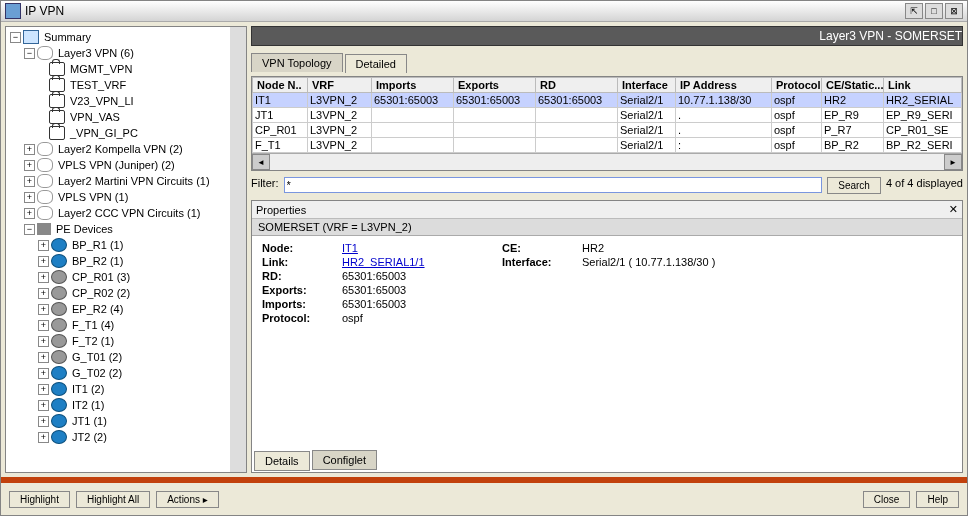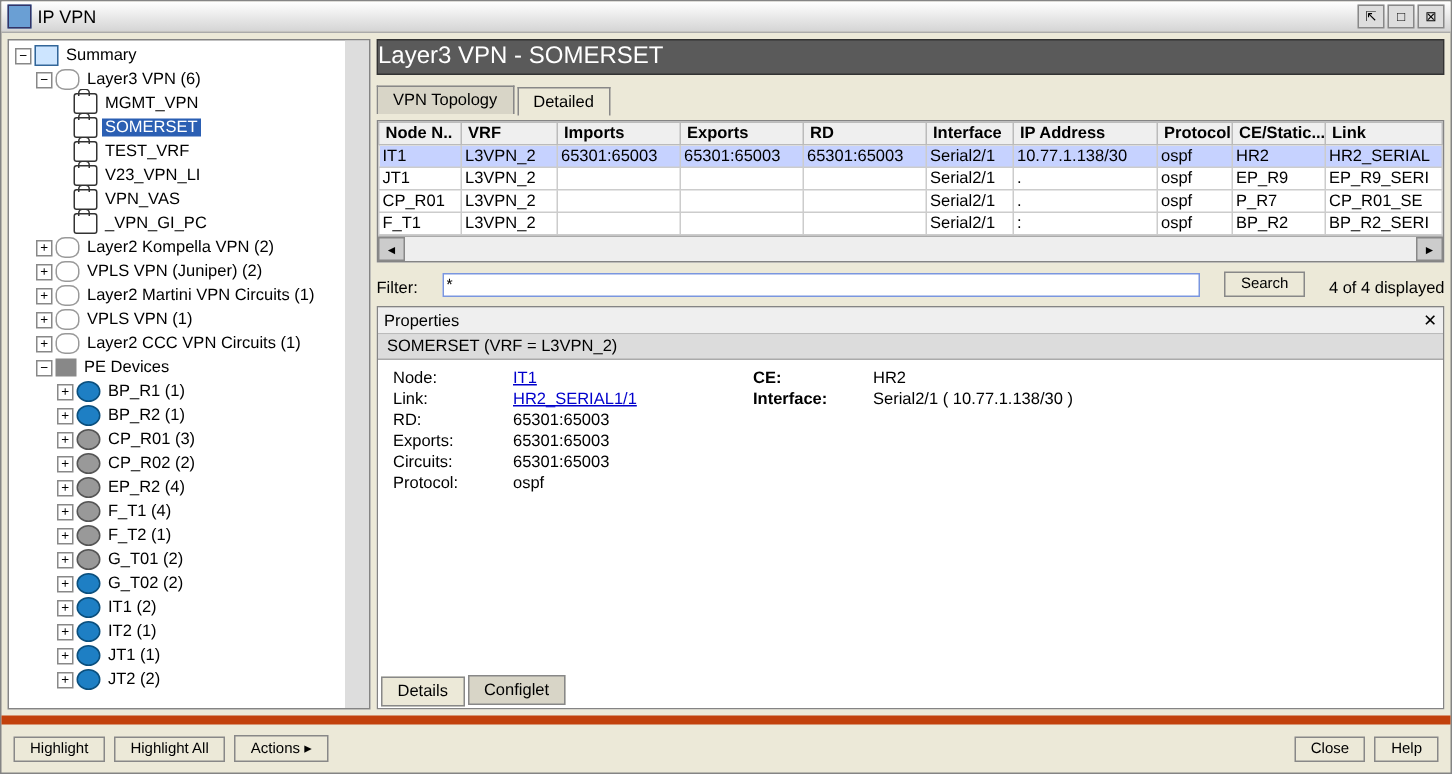--- a/index.html
+++ b/index.html
@@ -18,42 +18,42 @@
 .ti-sum{background:#cde5ff;border:1px solid #369}
 .ti-cloud{background:#fff;border:1px solid #999;border-radius:40%}
 .ti-lock{background:#fff;border:1px solid #333;border-radius:2px;position:relative}
 .ti-lock::before{content:'';position:absolute;left:2px;top:-4px;width:6px;height:4px;border:1px solid #333;border-bottom:none;border-radius:3px 3px 0 0}
 .ti-grey{background:#888}
 .ti-router{background:#1e7fc4;border-radius:50%;border:1px solid #0b4f7d}
 .ti-router-g{background:#999;border-radius:50%;border:1px solid #555}
 .tree-label{padding:0 2px}
 .tree-row.sel .tree-label{background:#2b5fb3;color:#fff}
 .right-pane{flex:1;display:flex;flex-direction:column;gap:4px;overflow:hidden}
-.panel-title{background:#5a5a5a;color:#fff;font-size:16px;text-align:left;padding:2px 0;border:1px solid #333}
+.panel-title{background:#5a5a5a;color:#fff;font-size:12px;text-align:right;padding:2px 0;border:1px solid #333}
 .tabbar{display:flex;align-items:flex-end;height:22px;background:#ece9d8}
 .tab{border:1px solid #888;border-bottom:none;padding:3px 10px;background:#d8d5c7;margin-right:2px;cursor:pointer;font-size:11px}
 .tab.active{background:#ece9d8;position:relative;top:1px}
 .table-wrap{border:1px solid #848484;background:#fff;overflow:hidden}
 table{border-collapse:collapse;width:100%;table-layout:fixed;font-size:11px}
 th{background:#efefef;border:1px solid #bbb;padding:1px 4px;font-weight:bold;text-align:left;overflow:hidden;white-space:nowrap;text-overflow:clip}
 td{border:1px solid #ccc;padding:1px 2px;overflow:hidden;white-space:nowrap}
 tr.selrow td{background:#c6d2ff}
 .hscroll{height:16px;background:#ddd;border-top:1px solid #aaa;display:flex}
 .hscroll .arrow{width:16px;height:14px;background:#ccc;border:1px solid #888;display:flex;align-items:center;justify-content:center;font-size:8px;cursor:pointer}
 .hscroll .track{flex:1;background:#eee}
-.filter-row{display:flex;align-items:flex-end;gap:16px;padding:2px 0}
+.filter-row{display:flex;align-items:flex-start;gap:5px;padding:2px 0}
 .filter-row input{flex:1;border:1px solid #7a96df;padding:1px 2px;font-size:11px}
 .btn{background:#ece9d8;border:1px solid #888;padding:2px 10px;font-size:10px;cursor:pointer}
 .props{border:1px solid #848484;background:#fff;flex:1;display:flex;flex-direction:column;overflow:hidden}
 .props-head{background:#efefef;border-bottom:1px solid #bbb;padding:2px 4px;display:flex;align-items:center}
 .props-head .x{margin-left:auto;cursor:pointer}
 .props-sub{background:#dcdcdc;padding:2px 6px;border-bottom:1px solid #aaa}
 .props-body{flex:1;padding:6px 10px;overflow:auto}
 .prow{display:flex;margin-bottom:2px}
-.pk{width:80px;font-weight:normal}
+.pk{width:80px;font-weight:bold}
 .pv{width:160px}
 .pk2{width:80px;font-weight:bold}
 a{color:#0000cc;text-decoration:underline}
 .bottom-tabs{display:flex;padding:2px}
 .bottom-tabs .tab{border:1px solid #888;border-top:1px solid #888}
 .footer{height:32px;display:flex;align-items:center;padding:0 8px;border-top:6px solid #c2410c;gap:6px}
 .footer .spacer{flex:1}
 .vscroll{position:absolute;right:0;top:0;bottom:0;width:16px;background:#ddd}
 </style>
 </head>
@@ -81,25 +81,20 @@
           <div class="tree-row">
             <div class="toggle">−</div>
             <div class="tree-icon ti-cloud"></div>
             <span class="tree-label">Layer3 VPN (6)</span>
           </div>
           <div style="padding-left:14px" id="l3vpn-children">
               <div class="tree-row">
                 <div class="toggle empty"></div>
                 <div class="tree-icon ti-lock"></div>
                 <span class="tree-label">MGMT_VPN</span>
-              </div>
-              <div class="tree-row sel">
-                <div class="toggle empty"></div>
-                <div class="tree-icon ti-lock"></div>
-                <span class="tree-label">SOMERSET</span>
               </div>
               <div class="tree-row">
                 <div class="toggle empty"></div>
                 <div class="tree-icon ti-lock"></div>
                 <span class="tree-label">TEST_VRF</span>
               </div>
               <div class="tree-row">
                 <div class="toggle empty"></div>
                 <div class="tree-icon ti-lock"></div>
                 <span class="tree-label">V23_VPN_LI</span>
@@ -343,21 +338,21 @@
           </div>
           <div class="prow">
               <span class="pk">RD:</span>
               <span class="pv">65301:65003</span>
             </div>
           <div class="prow">
               <span class="pk">Exports:</span>
               <span class="pv">65301:65003</span>
             </div>
           <div class="prow">
-              <span class="pk">Circuits:</span>
+              <span class="pk">Imports:</span>
               <span class="pv">65301:65003</span>
             </div>
           <div class="prow">
               <span class="pk">Protocol:</span>
               <span class="pv">ospf</span>
             </div>
         </div>
         <div class="bottom-tabs">
           <div class="tab active">Details</div>
           <div class="tab">Configlet</div>

